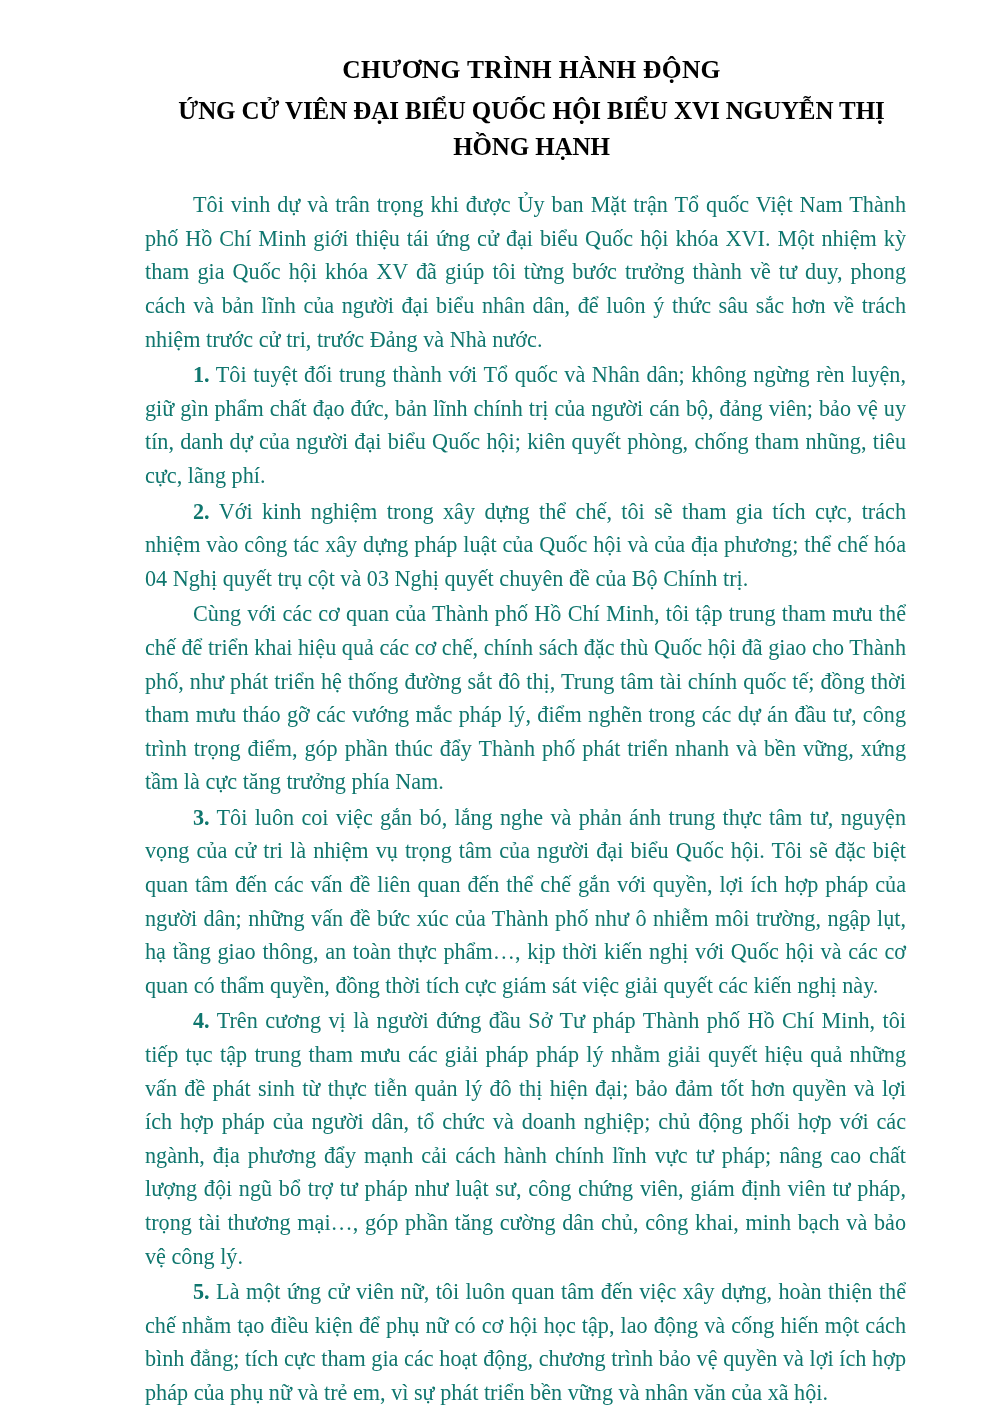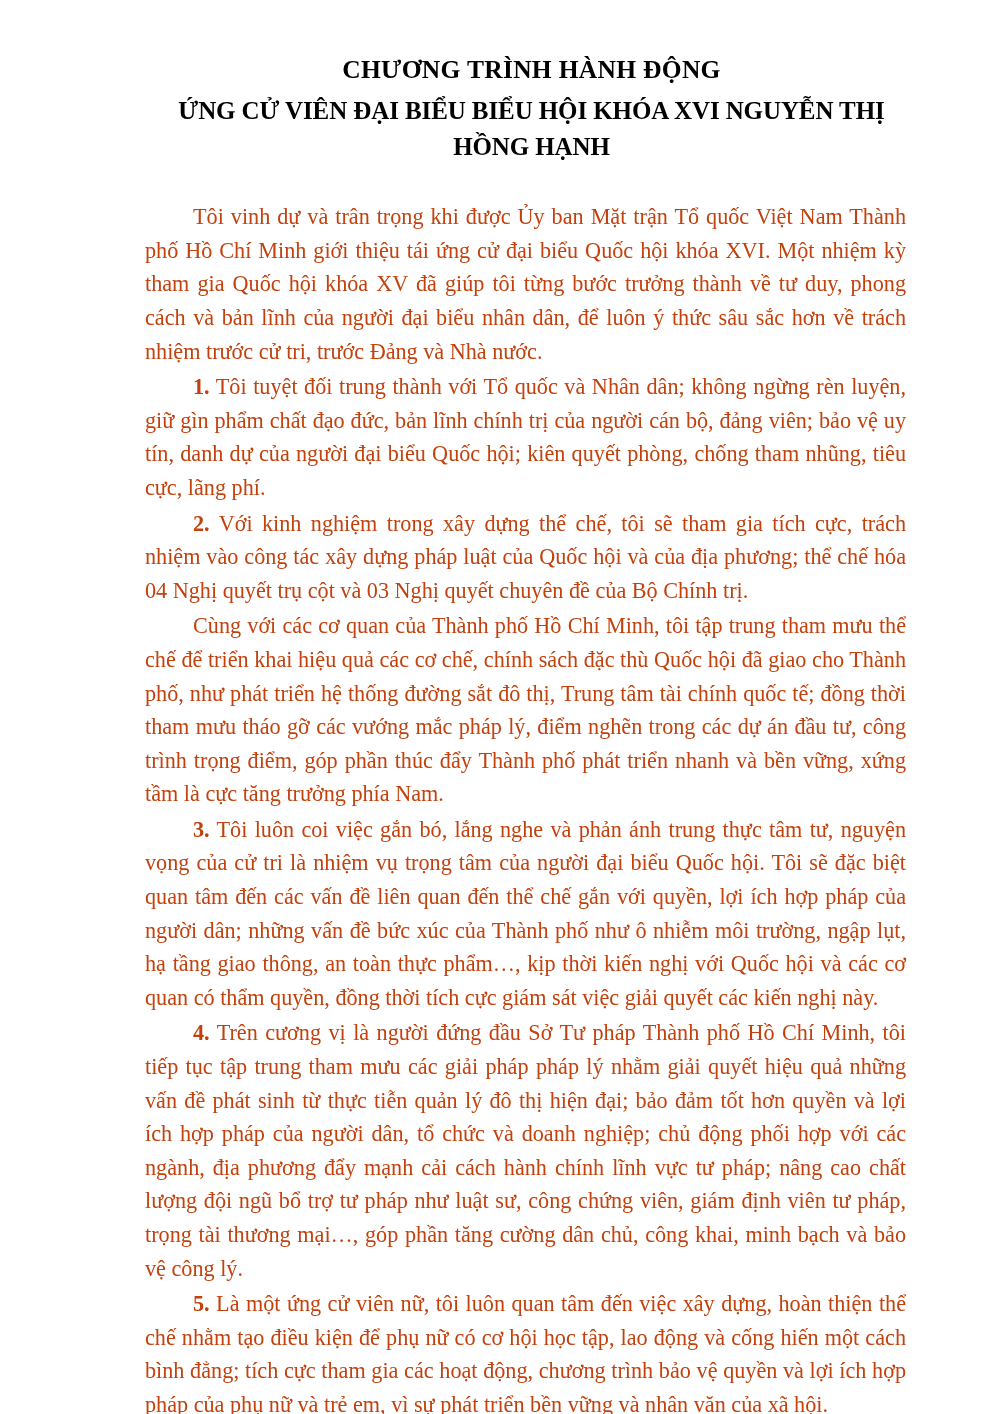--- a/index.html
+++ b/index.html
@@ -20,21 +20,21 @@
     width: 1000px;
     height: 1414px;
     background: #ffffff;
     box-sizing: border-box;
     padding: 52px 82px 0 145px;
   }
   .doc-title {
     text-align: center;
     font-weight: bold;
     line-height: 1.42;
-    margin: 0 0 36px 0;
+    margin: 0 0 24px 0;
     letter-spacing: 0.1px;
   }
   .doc-title .line1 {
     display: block;
     font-size: 25.5px;
     letter-spacing: 0.3px;
   }
   .doc-title .line2 {
     display: block;
     font-size: 25px;
@@ -45,34 +45,34 @@
     width: 773px;
   }
   p.para {
     margin: 0 12px 2px 0;
     padding: 0;
     text-align: justify;
     text-justify: inter-word;
     text-indent: 48px;
     font-size: 22.2px;
     line-height: 33.6px;
-    color: #c2410c;
+    color: #0f766e;
   }
   p.para .num {
     font-weight: bold;
   }
 </style>
 </head>
 <body>
 
 <div class="page">
 
   <h1 class="doc-title">
     <span class="line1">CHƯƠNG TRÌNH HÀNH ĐỘNG</span>
-    <span class="line2">ỨNG CỬ VIÊN ĐẠI BIỂU BIỂU HỘI KHÓA XVI NGUYỄN THỊ HỒNG HẠNH</span>
+    <span class="line2">ỨNG CỬ VIÊN ĐẠI BIỂU QUỐC HỘI BIỂU XVI NGUYỄN THỊ HỒNG HẠNH</span>
   </h1>
 
   <div class="body-copy">
     <p class="para"><span class="num"></span><span>Tôi vinh dự và trân trọng khi được Ủy ban Mặt trận Tổ quốc Việt Nam Thành phố Hồ Chí Minh giới thiệu tái ứng cử đại biểu Quốc hội khóa XVI. Một nhiệm kỳ tham gia Quốc hội khóa XV đã giúp tôi từng bước trưởng thành về tư duy, phong cách và bản lĩnh của người đại biểu nhân dân, để luôn ý thức sâu sắc hơn về trách nhiệm trước cử tri, trước Đảng và Nhà nước.</span></p>
     <p class="para"><span class="num">1.</span><span> Tôi tuyệt đối trung thành với Tổ quốc và Nhân dân; không ngừng rèn luyện, giữ gìn phẩm chất đạo đức, bản lĩnh chính trị của người cán bộ, đảng viên; bảo vệ uy tín, danh dự của người đại biểu Quốc hội; kiên quyết phòng, chống tham nhũng, tiêu cực, lãng phí.</span></p>
     <p class="para"><span class="num">2.</span><span> Với kinh nghiệm trong xây dựng thể chế, tôi sẽ tham gia tích cực, trách nhiệm vào công tác xây dựng pháp luật của Quốc hội và của địa phương; thể chế hóa 04 Nghị quyết trụ cột và 03 Nghị quyết chuyên đề của Bộ Chính trị.</span></p>
     <p class="para"><span class="num"></span><span>Cùng với các cơ quan của Thành phố Hồ Chí Minh, tôi tập trung tham mưu thể chế để triển khai hiệu quả các cơ chế, chính sách đặc thù Quốc hội đã giao cho Thành phố, như phát triển hệ thống đường sắt đô thị, Trung tâm tài chính quốc tế; đồng thời tham mưu tháo gỡ các vướng mắc pháp lý, điểm nghẽn trong các dự án đầu tư, công trình trọng điểm, góp phần thúc đẩy Thành phố phát triển nhanh và bền vững, xứng tầm là cực tăng trưởng phía Nam.</span></p>
     <p class="para"><span class="num">3.</span><span> Tôi luôn coi việc gắn bó, lắng nghe và phản ánh trung thực tâm tư, nguyện vọng của cử tri là nhiệm vụ trọng tâm của người đại biểu Quốc hội. Tôi sẽ đặc biệt quan tâm đến các vấn đề liên quan đến thể chế gắn với quyền, lợi ích hợp pháp của người dân; những vấn đề bức xúc của Thành phố như ô nhiễm môi trường, ngập lụt, hạ tầng giao thông, an toàn thực phẩm…, kịp thời kiến nghị với Quốc hội và các cơ quan có thẩm quyền, đồng thời tích cực giám sát việc giải quyết các kiến nghị này.</span></p>
     <p class="para"><span class="num">4.</span><span> Trên cương vị là người đứng đầu Sở Tư pháp Thành phố Hồ Chí Minh, tôi tiếp tục tập trung tham mưu các giải pháp pháp lý nhằm giải quyết hiệu quả những vấn đề phát sinh từ thực tiễn quản lý đô thị hiện đại; bảo đảm tốt hơn quyền và lợi ích hợp pháp của người dân, tổ chức và doanh nghiệp; chủ động phối hợp với các ngành, địa phương đẩy mạnh cải cách hành chính lĩnh vực tư pháp; nâng cao chất lượng đội ngũ bổ trợ tư pháp như luật sư, công chứng viên, giám định viên tư pháp, trọng tài thương mại…, góp phần tăng cường dân chủ, công khai, minh bạch và bảo vệ công lý.</span></p>
     <p class="para"><span class="num">5.</span><span> Là một ứng cử viên nữ, tôi luôn quan tâm đến việc xây dựng, hoàn thiện thể chế nhằm tạo điều kiện để phụ nữ có cơ hội học tập, lao động và cống hiến một cách bình đẳng; tích cực tham gia các hoạt động, chương trình bảo vệ quyền và lợi ích hợp pháp của phụ nữ và trẻ em, vì sự phát triển bền vững và nhân văn của xã hội.</span></p>

